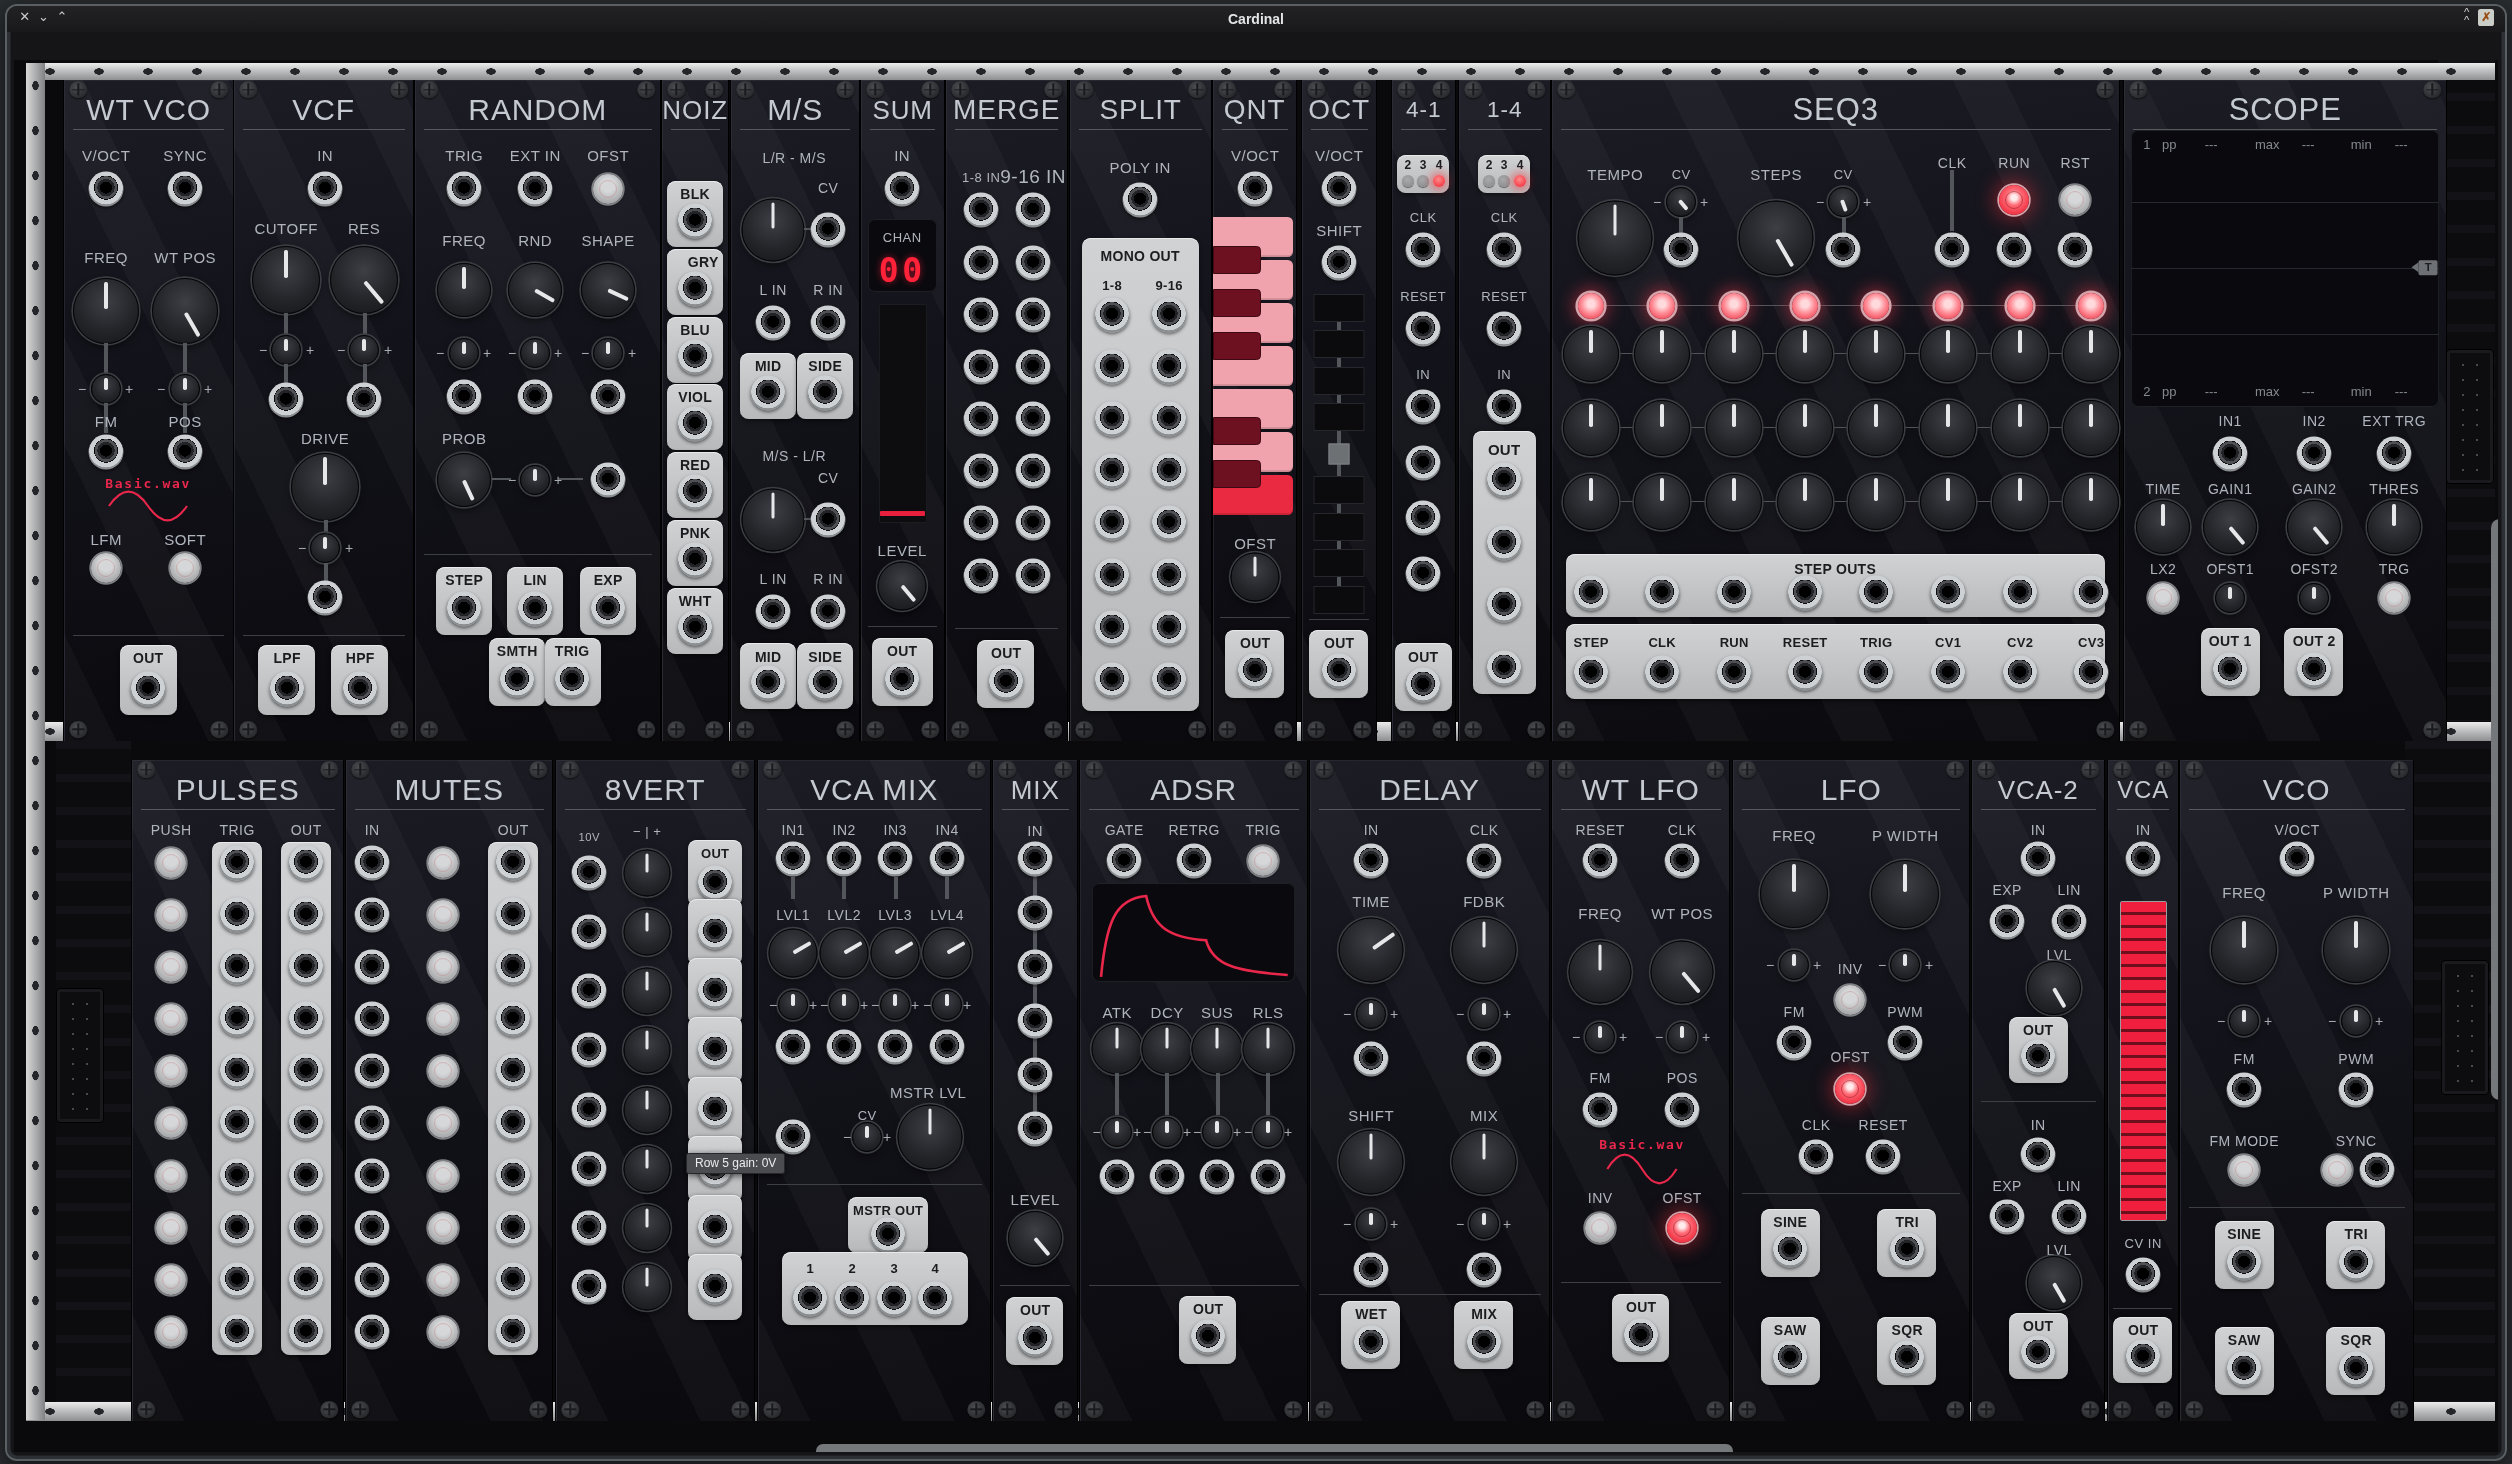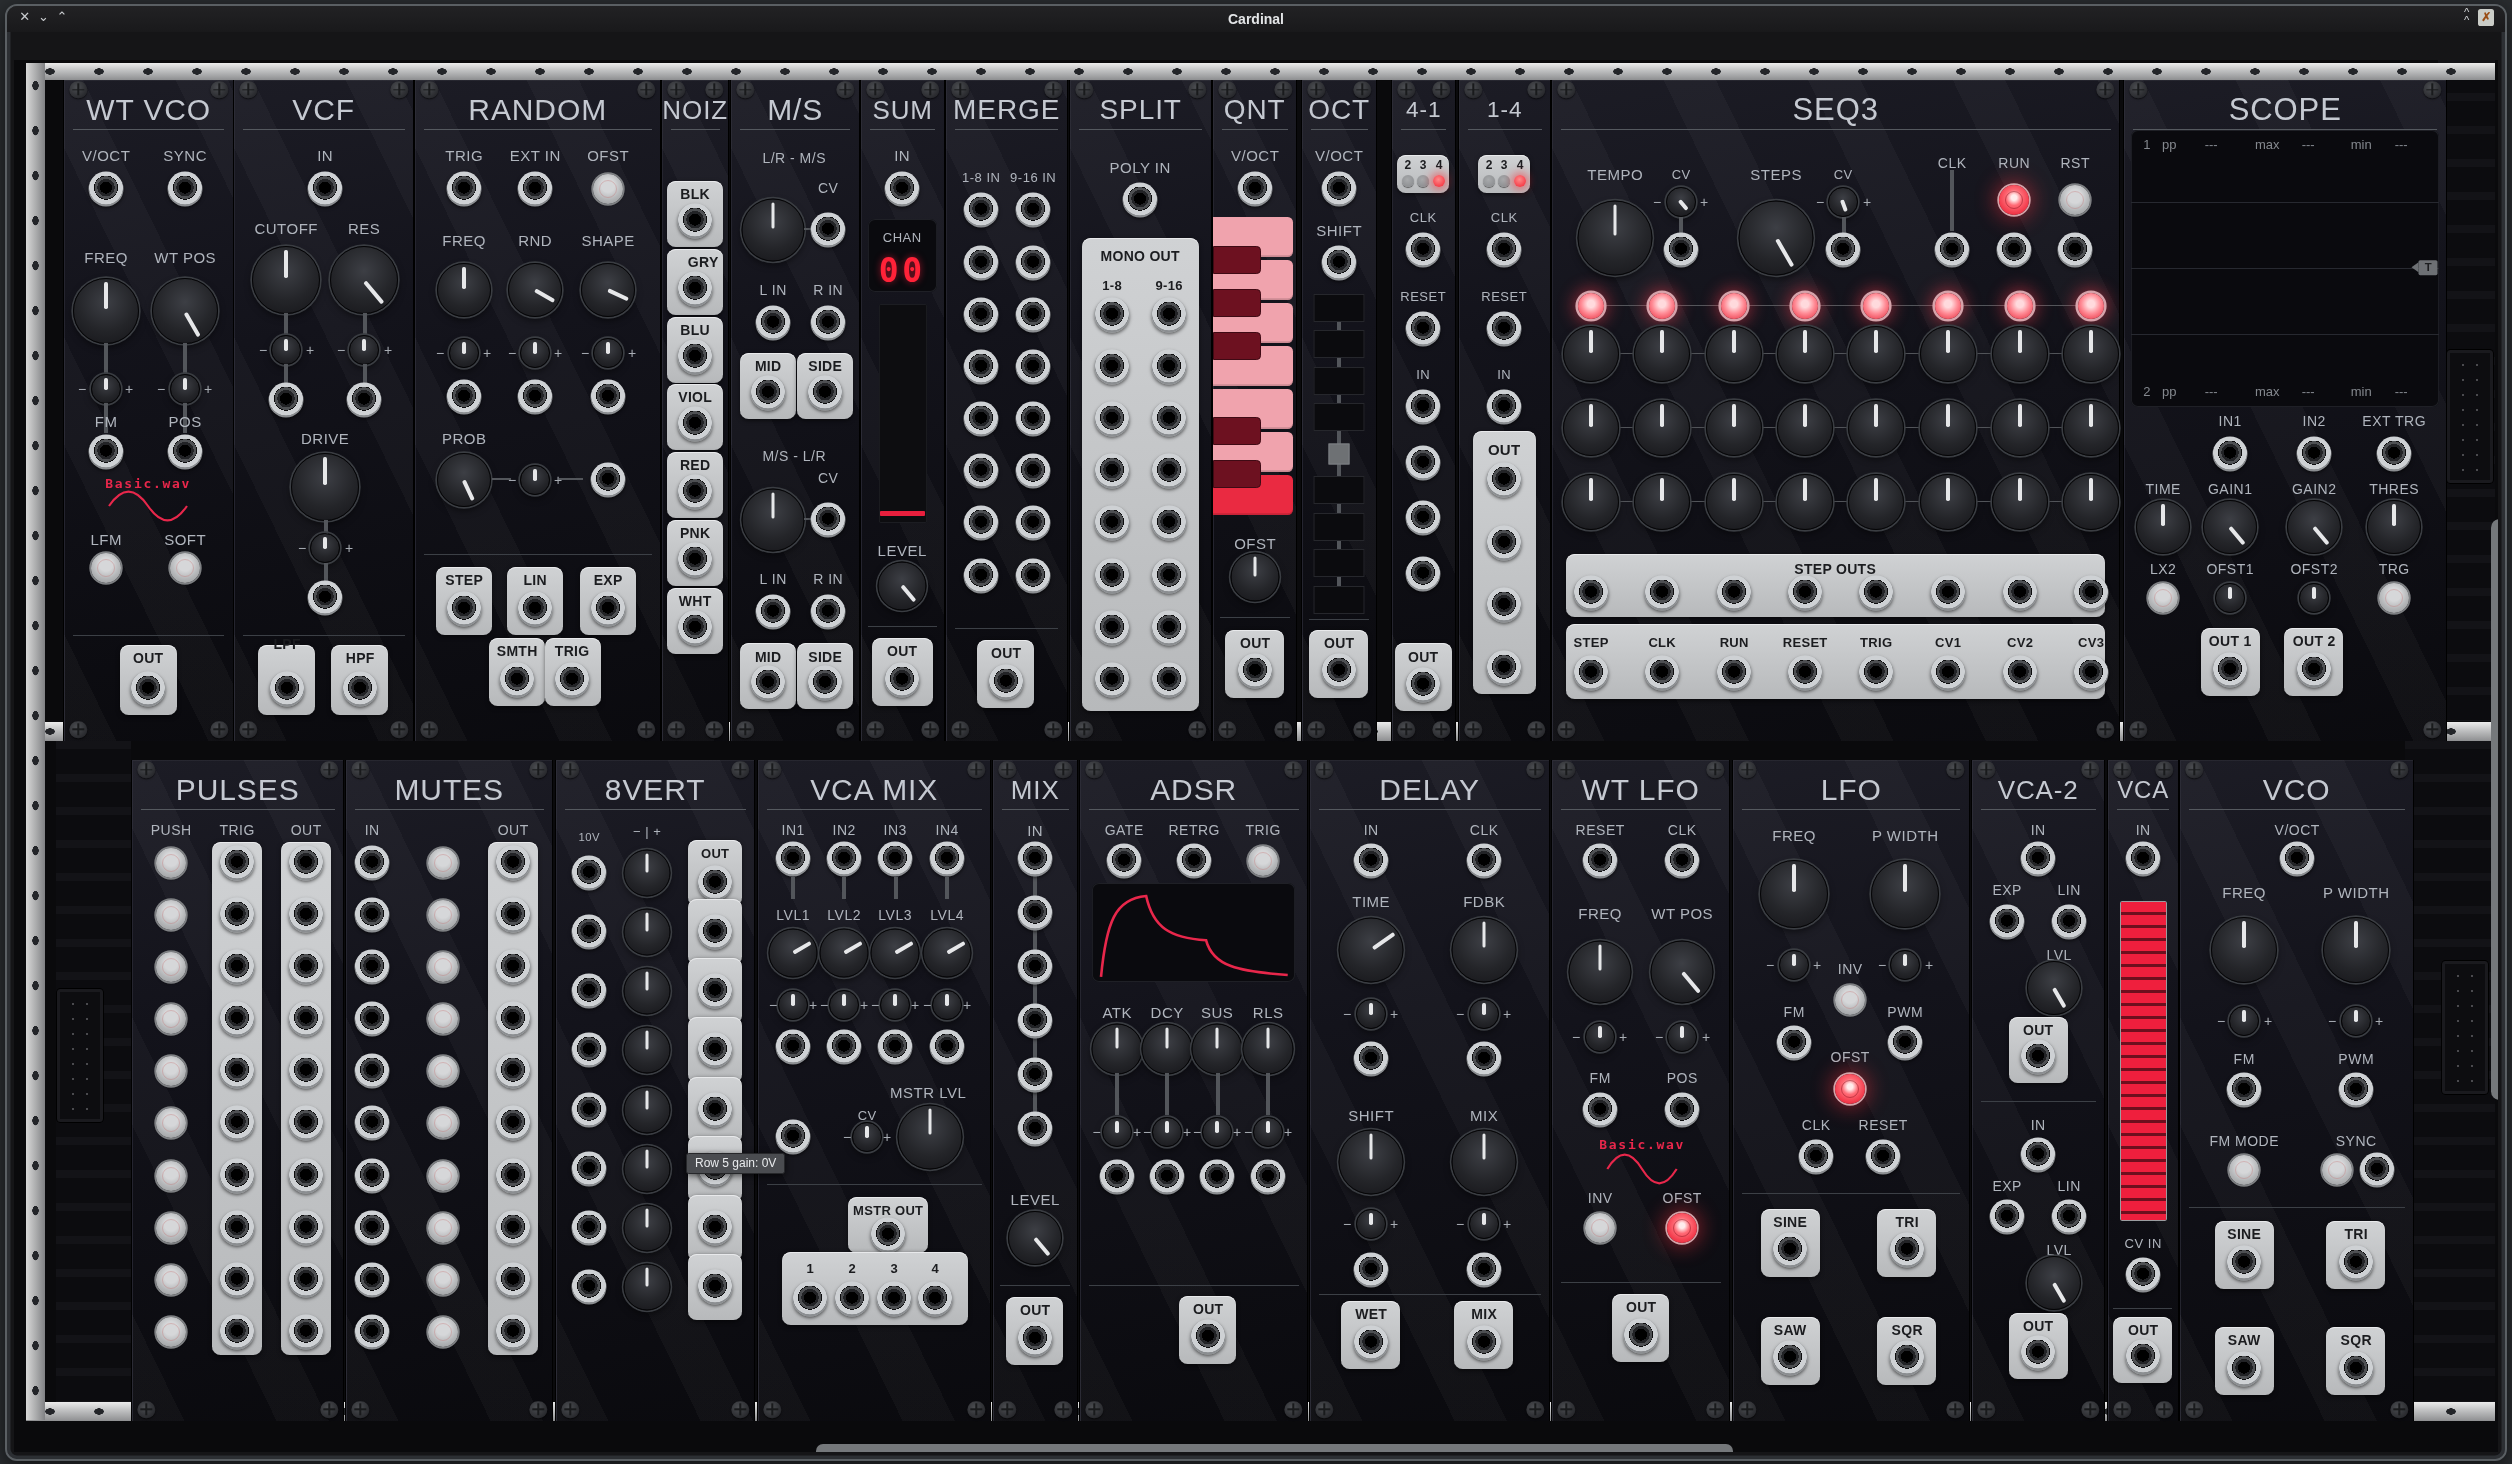--- a/index.html
+++ b/index.html
@@ -206,21 +206,21 @@
           <div class="stem" style="left: 90px; top: 440px; width: 3.5px; height: 14px;"></div>
           <div class="trim" style="left: 91px; top: 468px; width: 28px; height: 28px;">
             <div class="ptr" style="height: 11.7px; transform-origin: 1.7px 10.4px; transform: rotate(0deg);"></div>
           </div>
           <div class="tickm" style="left: 68px; top: 468px;">−</div>
           <div class="tickm" style="left: 115px; top: 468px;">+</div>
           <div class="stem" style="left: 90px; top: 483px; width: 3.5px; height: 19px;"></div>
           <div class="port" style="left: 91px; top: 518px;"></div>
           <div class="hl2" style="left: 8.7px; top: 555px; width: 162px;"></div>
           <div class="box" style="left: 24px; top: 565px; width: 57px; height: 70px;"></div>
-          <div class="dlb" style="left: 53px; top: 564px; font-size: 14px;">LPF</div>
+          <div class="dlb" style="left: 53px; top: 578px; font-size: 14px;">LPF</div>
           <div class="port" style="left: 53px; top: 609px;"></div>
           <div class="box" style="left: 97px; top: 565px; width: 57px; height: 70px;"></div>
           <div class="dlb" style="left: 126px; top: 578px; font-size: 14px;">HPF</div>
           <div class="port" style="left: 126px; top: 609px;"></div>
         </div>
         <div class="module" style="left: 400px; top: 20px; width: 245px;">
           <div class="mtitle" style="top: 30px; font-size: 30px;">RANDOM</div>
           <div class="hl" style="left: 8.7px; top: 49px; width: 228px;"></div>
           <div class="screw" style="left: 14px; top: 10.4px;"></div>
           <div class="screw" style="left: 231px; top: 10.4px;"></div>
@@ -387,21 +387,21 @@
           <div class="port" style="left: 41px; top: 600px;"></div>
         </div>
         <div class="module" style="left: 931px; top: 20px; width: 121px;">
           <div class="mtitle" style="top: 30px; font-size: 28px;">MERGE</div>
           <div class="hl" style="left: 8.7px; top: 49px; width: 103px;"></div>
           <div class="screw" style="left: 14px; top: 10.4px;"></div>
           <div class="screw" style="left: 107px; top: 10.4px;"></div>
           <div class="screw" style="left: 14px; top: 650px;"></div>
           <div class="screw" style="left: 107px; top: 650px;"></div>
           <div class="lb" style="left: 35px; top: 97px; font-size: 13px;">1-8 IN</div>
-          <div class="lb" style="left: 87px; top: 97px; font-size: 13px;">9-16 IN</div>
+          <div class="lb" style="left: 87px; top: 97px; font-size: 19px;">9-16 IN</div>
           <div class="port" style="left: 35px; top: 130px;"></div>
           <div class="port" style="left: 87px; top: 130px;"></div>
           <div class="port" style="left: 35px; top: 183px;"></div>
           <div class="port" style="left: 87px; top: 183px;"></div>
           <div class="port" style="left: 35px; top: 235px;"></div>
           <div class="port" style="left: 87px; top: 235px;"></div>
           <div class="port" style="left: 35px; top: 287px;"></div>
           <div class="port" style="left: 87px; top: 287px;"></div>
           <div class="port" style="left: 35px; top: 339px;"></div>
           <div class="port" style="left: 87px; top: 339px;"></div>

